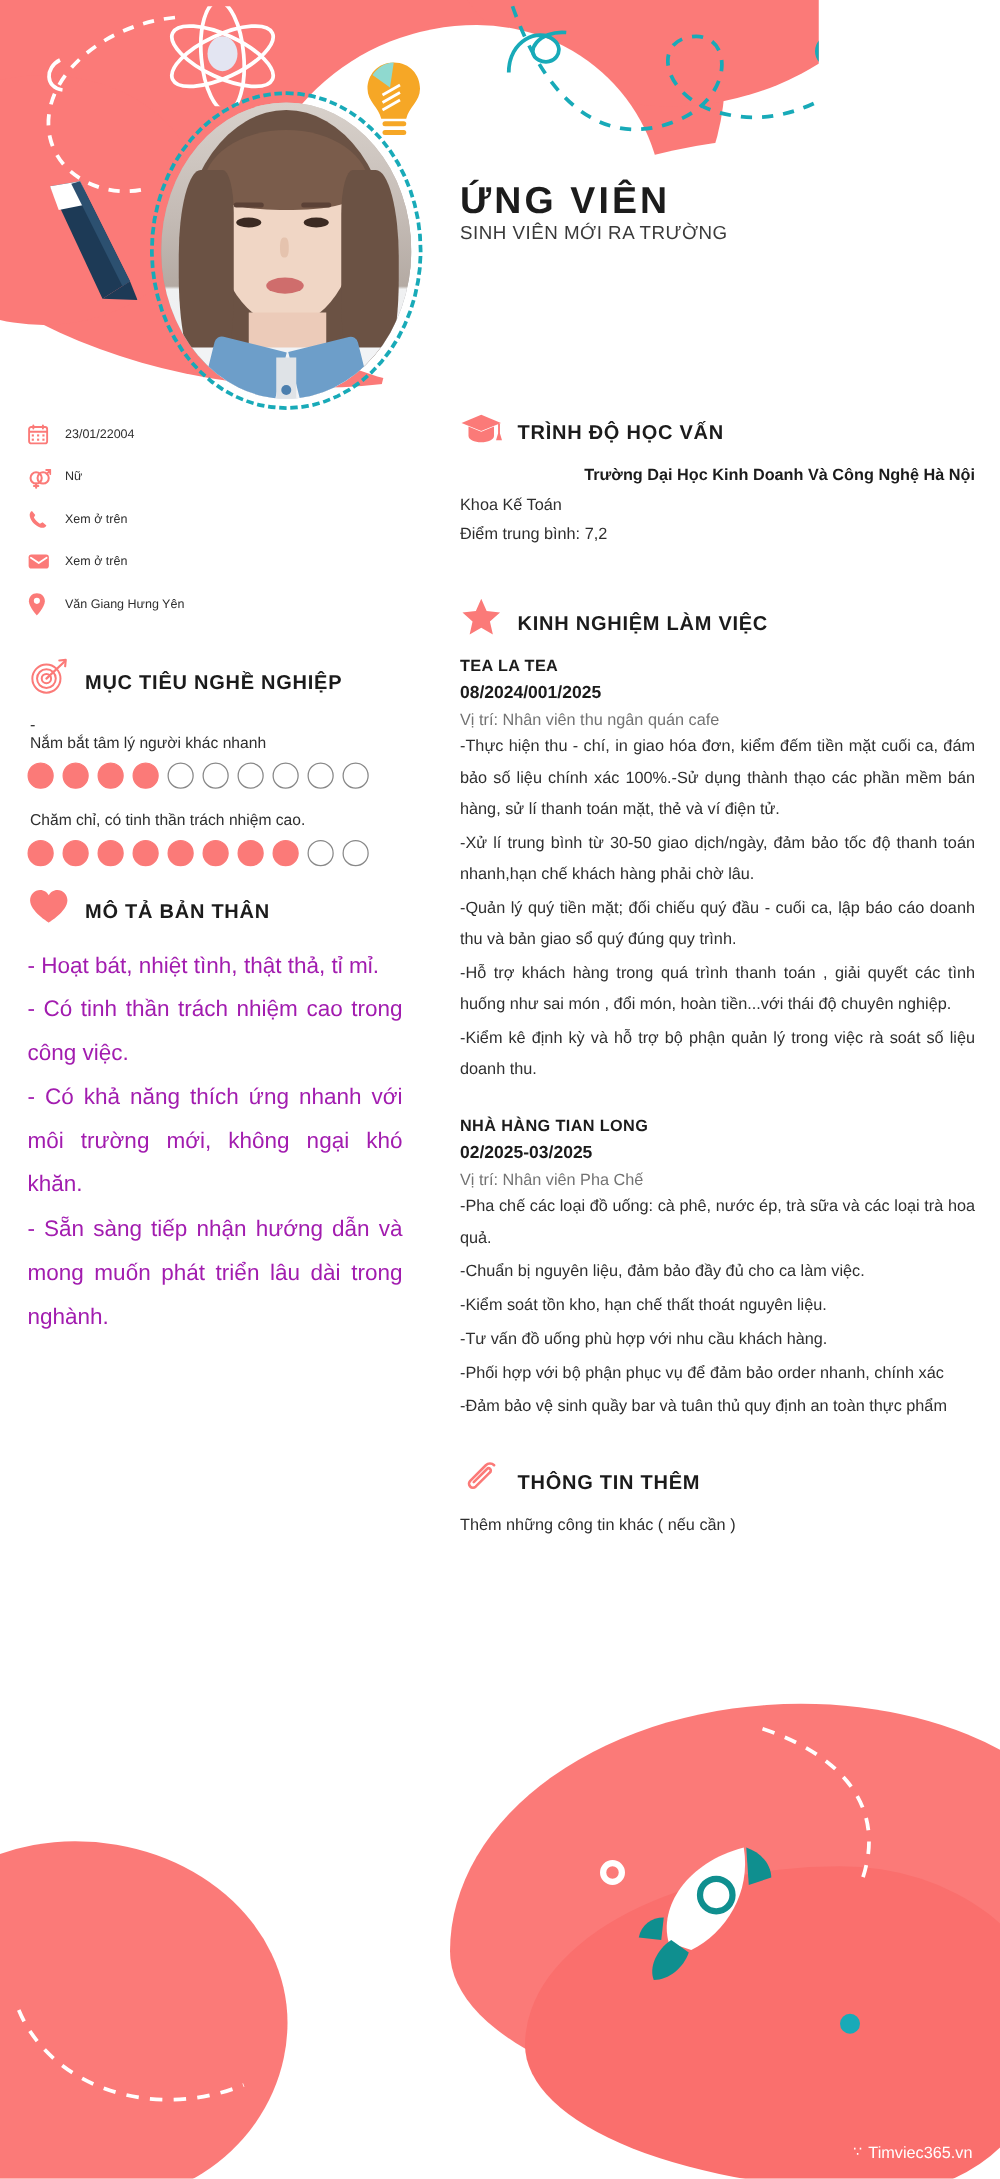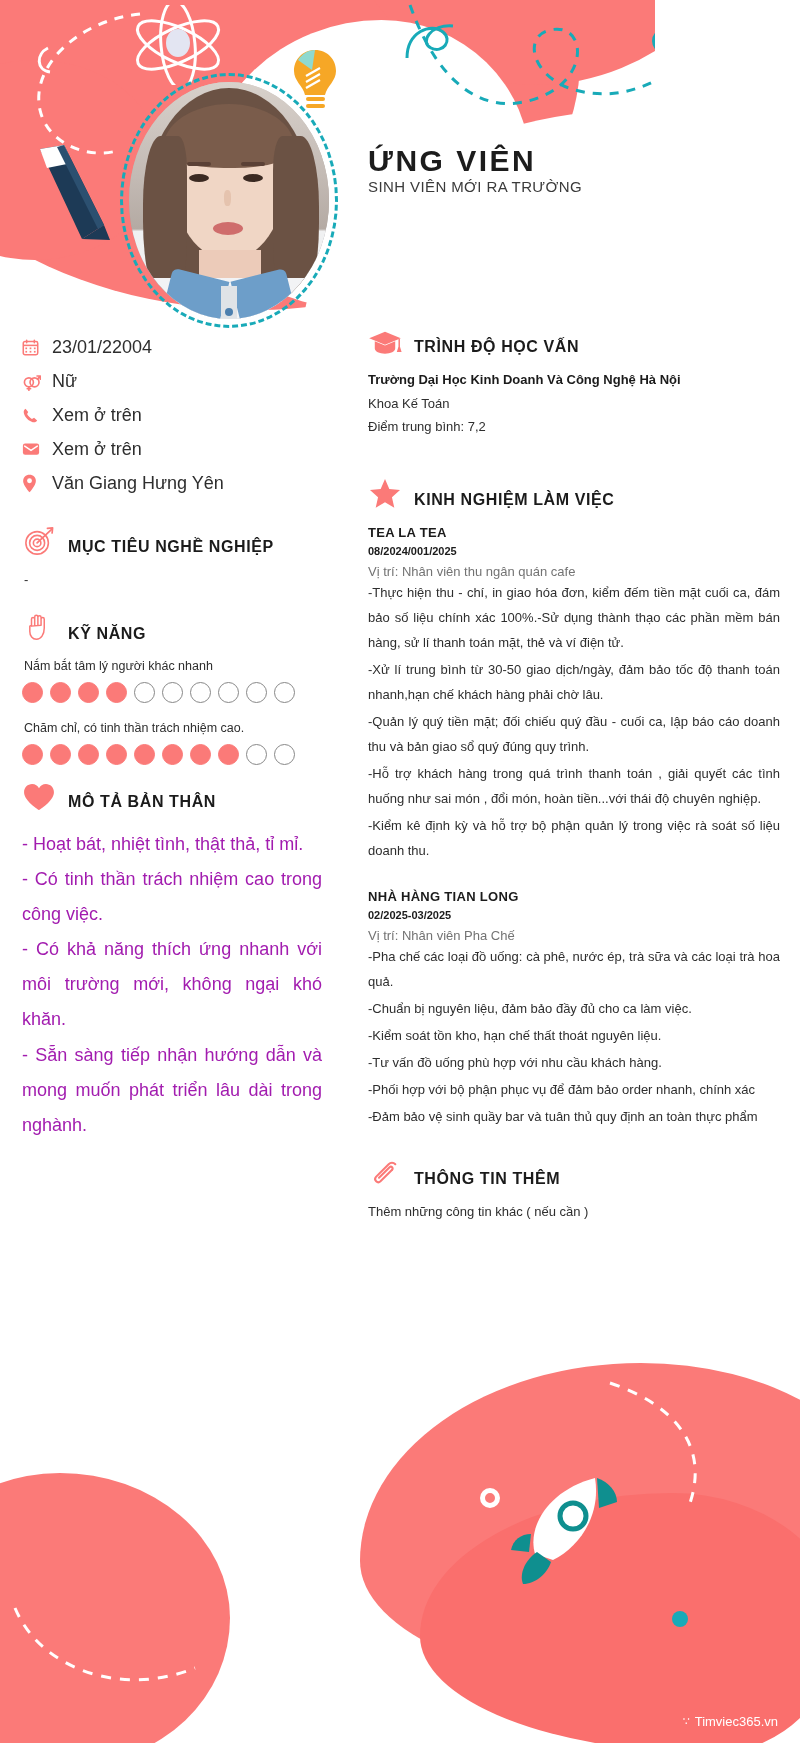--- a/index.html
+++ b/index.html
@@ -109,45 +109,45 @@
   }
 
   
   .content { position: absolute; left: 0; top: 330px; width: 800px; }
   .col-left { position: absolute; left: 22px; top: 0; width: 300px; }
   .col-right { position: absolute; left: 368px; top: 0; width: 412px; }
 
   
   .contact-row { display: flex; align-items: center; height: 34px; }
   .contact-ico { width: 30px; display: flex; align-items: center; justify-content: flex-start; }
-  .contact-txt { font-size: 18px; color: #2e2e2e; }
+  .contact-txt { font-size: 10px; color: #2e2e2e; }
 
   
   .sec-head { display: flex; align-items: flex-end; gap: 12px; margin: 26px 0 16px 0; }
   .sec-head .icon { width: 34px; display:flex; align-items:center; justify-content:center; }
   .sec-title {
     font-size: 16px; font-weight: bold; letter-spacing: 0.6px; color: #1b1b1b;
   }
 
   .goal-text { font-size: 13px; color: #2e2e2e; margin-left: 2px; }
 
   .skill-label { font-size: 12.5px; color: #2e2e2e; margin: 0 0 9px 2px; }
   .dots { display: flex; gap: 7px; margin-bottom: 18px; }
   .dot { width: 21px; height: 21px; border-radius: 50%; border: 1px solid #888; background: #fff; }
   .dot.on { background: #fb7a78; border-color: #fb7a78; }
 
   .desc-p { font-size: 18px; line-height: 1.95; color: #a21caf; text-align: justify; }
 
   
-  .edu-name { font-size: 13px; font-weight: bold; color: #1b1b1b; margin-bottom: 9px; }
+  .edu-name { font-size: 13px; font-weight: bold; color: #1b1b1b; margin-bottom: 9px; text-align: right; }
   .edu-line { font-size: 13px; color: #2e2e2e; margin-bottom: 8px; }
 
   .job { margin-bottom: 26px; }
   .job-company { font-size: 13px; font-weight: bold; color: #1b1b1b; letter-spacing: 0.3px; }
-  .job-date { font-size: 11px; font-weight: bold; color: #1b1b1b; margin-top: 5px; }
+  .job-date { font-size: 14px; font-weight: bold; color: #1b1b1b; margin-top: 5px; }
   .job-pos { font-size: 13px; color: #737373; margin-top: 7px; }
   .job-b { font-size: 13px; color: #2e2e2e; line-height: 1.92; text-align: justify; margin-top: 2px; }
 
   .extra-text { font-size: 13px; color: #2e2e2e; margin-top: 4px; }
 
   
   .footer { position: absolute; left: 0; top: 1343px; width: 800px; height: 400px; overflow: hidden; }
   .ft-blob-r {
     position: absolute; right: -80px; top: 20px; width: 520px; height: 330px;
     background: #fb7a78; border-radius: 54% 46% 40% 60% / 60% 44% 56% 40%;
@@ -324,28 +324,20 @@
             <circle cx="14" cy="18" r="8" fill="none" stroke="#fb7a78" stroke-width="1.7"></circle>
             <circle cx="14" cy="18" r="4" fill="none" stroke="#fb7a78" stroke-width="1.7"></circle>
             <path d="M14 18 L30 3" stroke="#fb7a78" stroke-width="1.9" stroke-linecap="round"></path>
             <path d="M25 2.5 L30.5 2 L30 7.5" fill="none" stroke="#fb7a78" stroke-width="1.8" stroke-linecap="round" stroke-linejoin="round"></path>
           </svg>
       </span>
       <span class="sec-title">MỤC TIÊU NGHỀ NGHIỆP</span>
     </div>
     <div class="goal-text">-</div>
 
-    <div class="sec-head">
-      <span class="icon">
-        <svg width="26" height="30" viewBox="0 0 26 32">
-            <path d="M5 14 V6.5 a1.7 1.7 0 0 1 3.4 0 V13 M8.4 13 V4.2 a1.7 1.7 0 0 1 3.4 0 V13 M11.8 13 V4.6 a1.7 1.7 0 0 1 3.4 0 V13 M15.2 13 V6.6 a1.7 1.7 0 0 1 3.4 0 V16 c0 7-3.6 12-8.3 12 C6 28 3.2 24.4 3.2 19.6 V14 a1.7 1.7 0 0 1 1.8 0 Z" fill="none" stroke="#fb7a78" stroke-width="1.6" stroke-linejoin="round"></path>
-          </svg>
-      </span>
-      <span class="sec-title">KỸ NĂNG</span>
-    </div>
 
     <div>
       <div>
         <div class="skill-label">Nắm bắt tâm lý người khác nhanh</div>
         <div class="dots">
             <span class="dot on"></span>
             <span class="dot on"></span>
             <span class="dot on"></span>
             <span class="dot on"></span>
             <span class="dot"></span>

